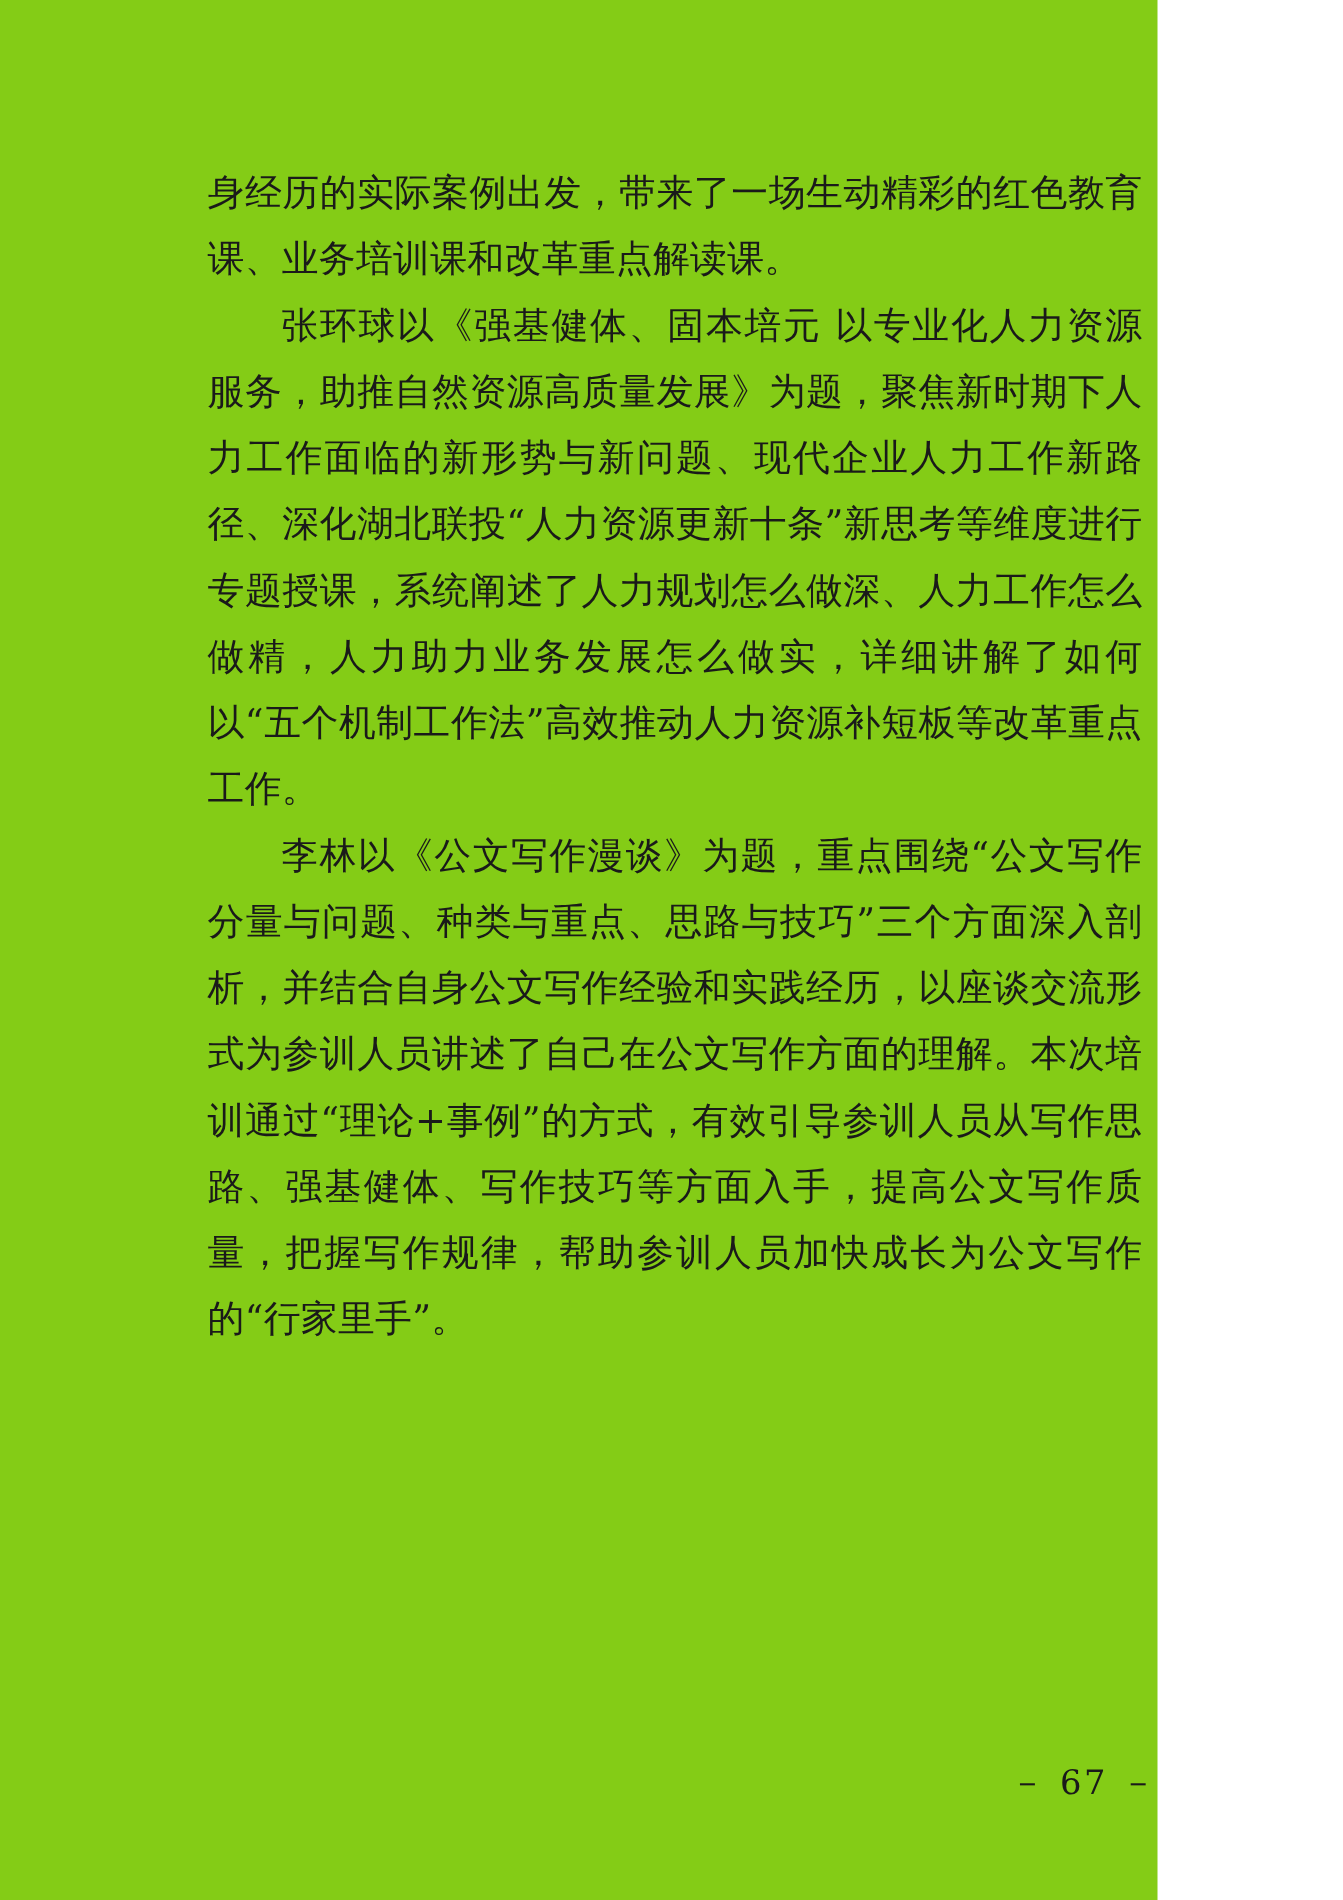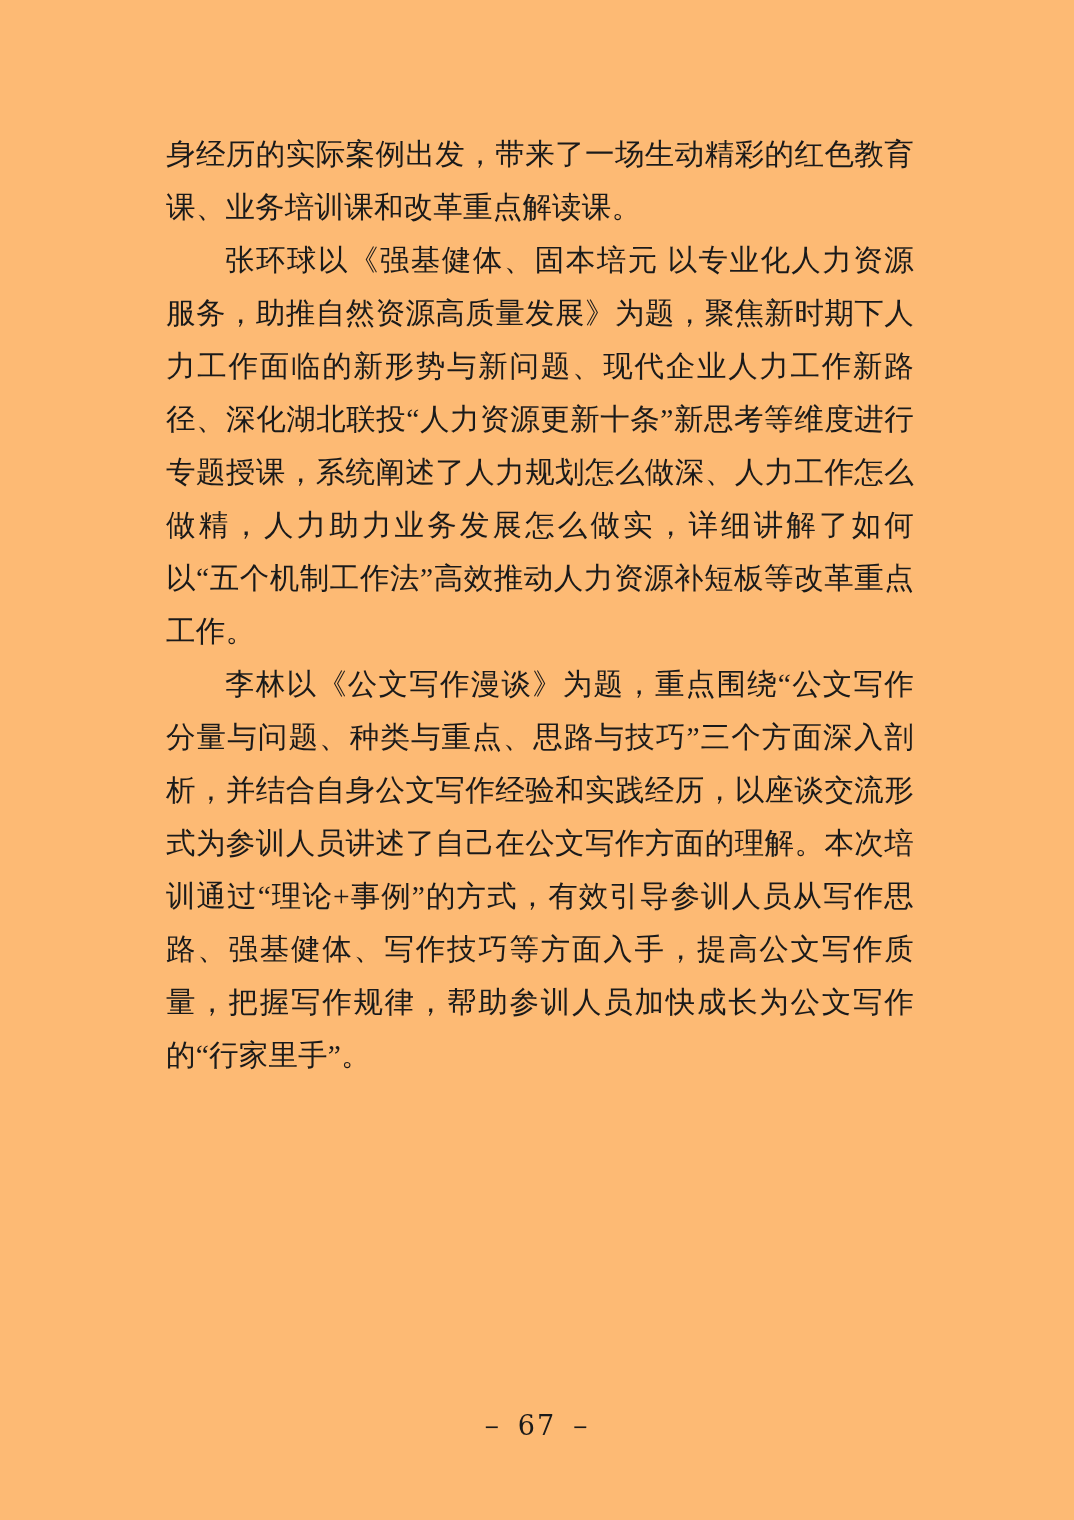--- a/index.html
+++ b/index.html
@@ -2,23 +2,23 @@
 <html><head>
 <meta charset="utf-8">
 <style>
   html, body {
     margin: 0;
     padding: 0;
     background: #ffffff;
   }
   .page {
     position: relative;
-    width: 1074px;
+    width: 926px;
     height: 1520px;
-    background: #fdba74;
+    background: #84cc16;
     box-sizing: border-box;
     overflow: hidden;
   }
   .content {
     position: absolute;
     left: 166px;
     top: 128px;
     width: 748px;
   }
   .para {
@@ -30,28 +30,27 @@
     text-justify: inter-character;
     margin: 0 0 0 0;
     letter-spacing: 0.2px;
     word-break: break-all;
   }
   .para + .para {
     margin-top: 0px;
   }
   .indent {
     text-indent: 2em;
-    font-family: Liberation Serif, serif;
   }
   .footer {
     position: absolute;
     left: 0;
     right: 0;
     top: 1408px;
-    text-align: center;
+    text-align: right;
     font-family: "DejaVu Serif", "Liberation Serif", serif;
     font-size: 27px;
     color: #1a1a1a;
     letter-spacing: 2px;
   }
 </style>
 </head>
 <body>
 
 <div class="page">

